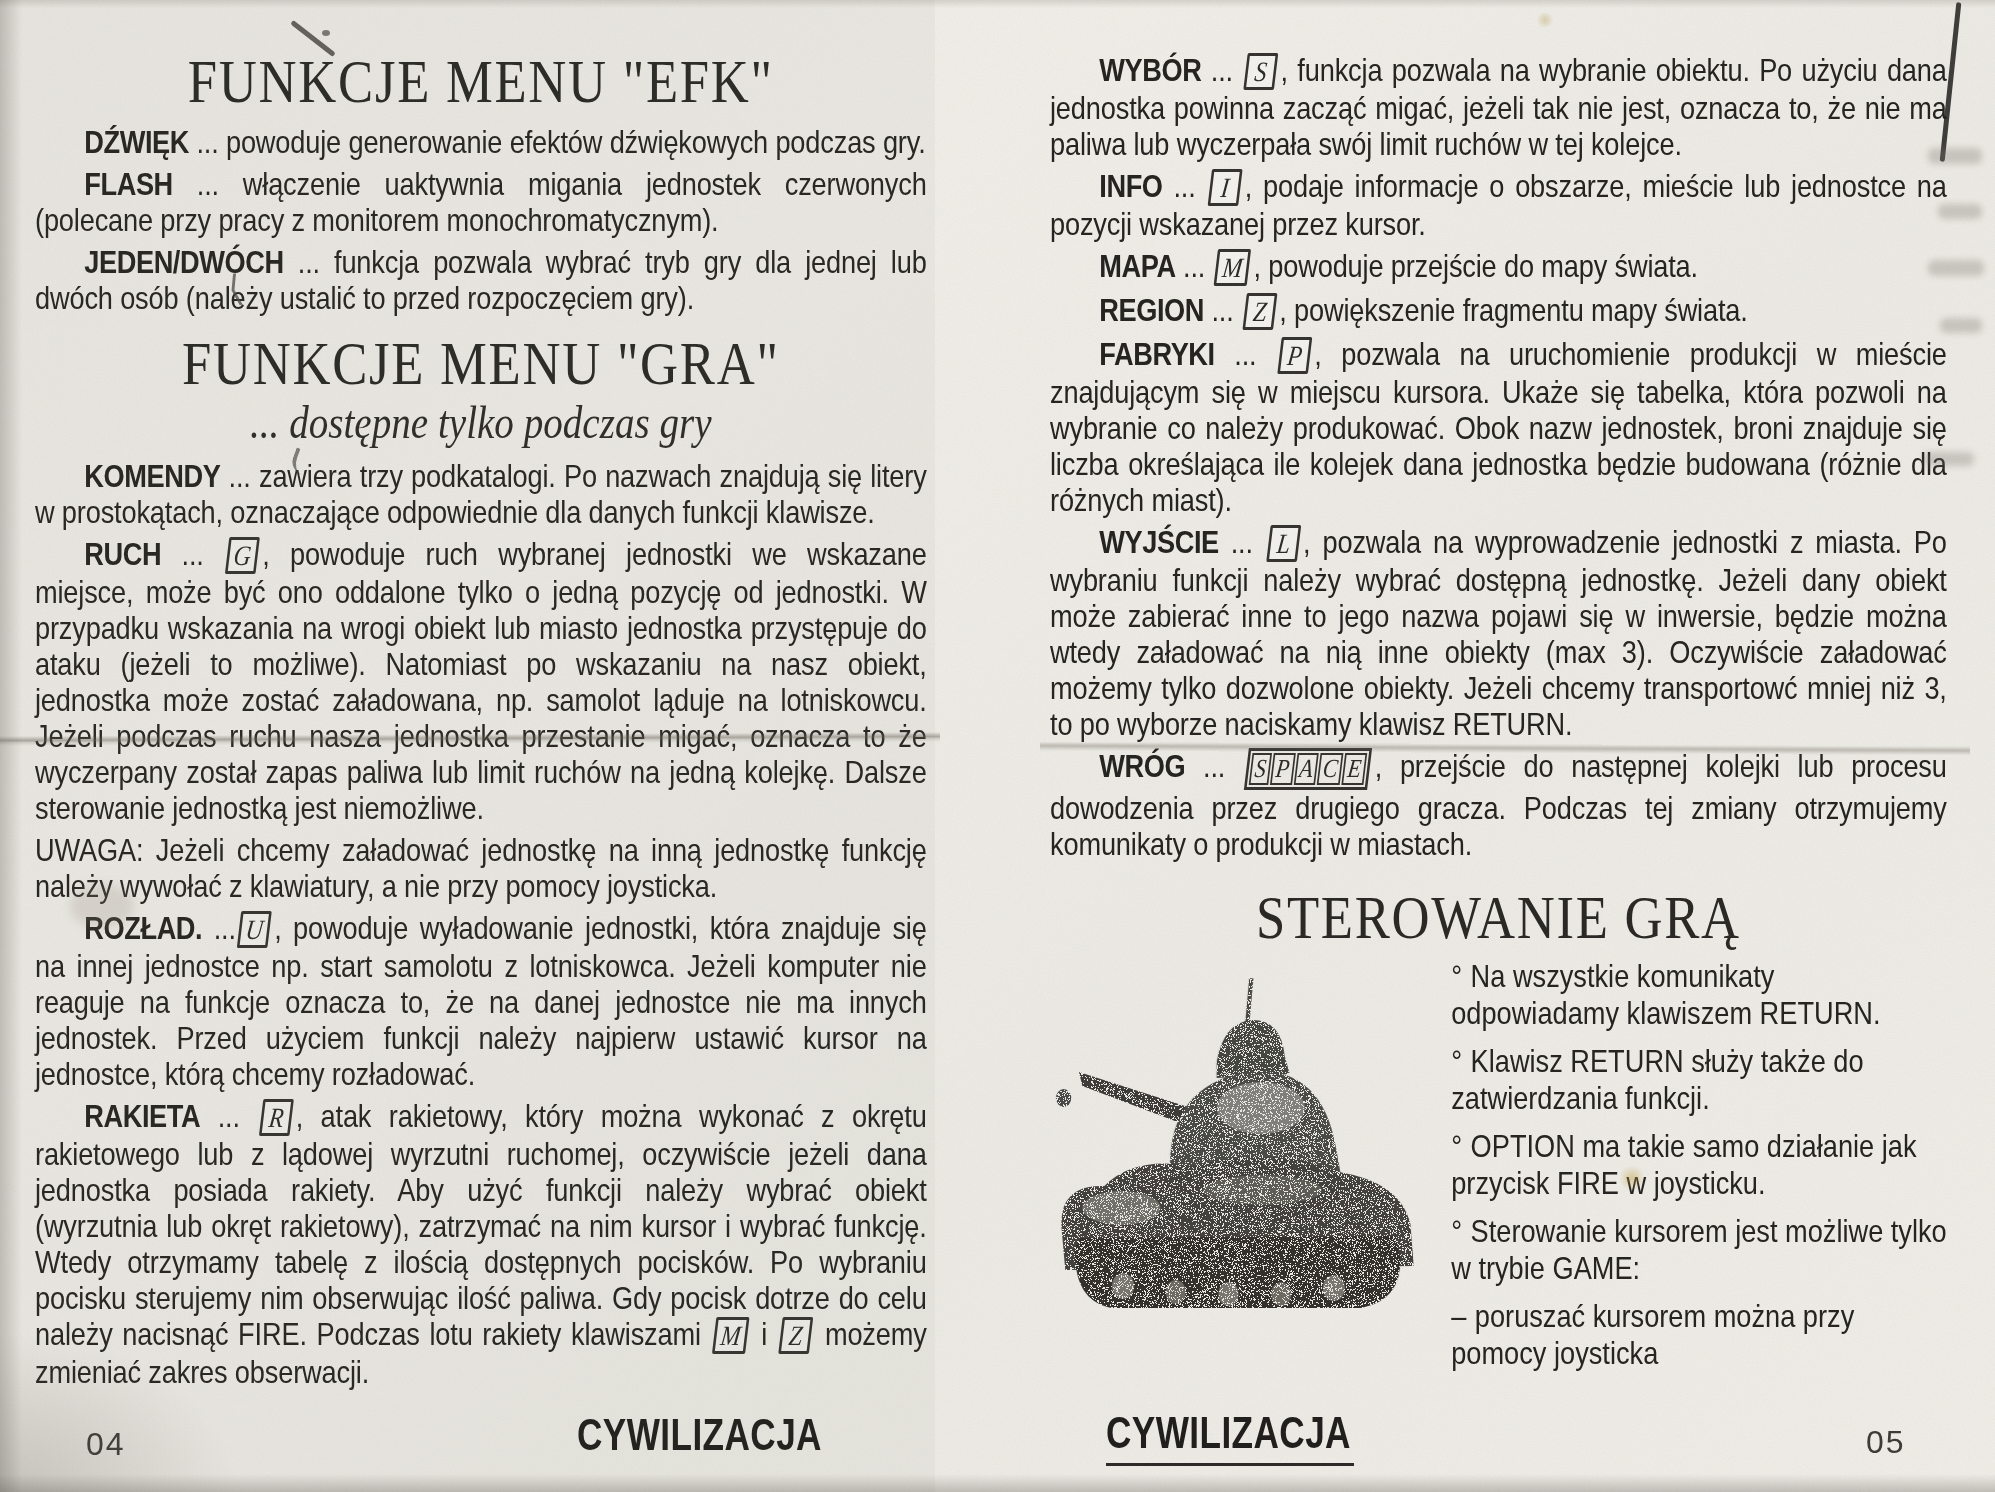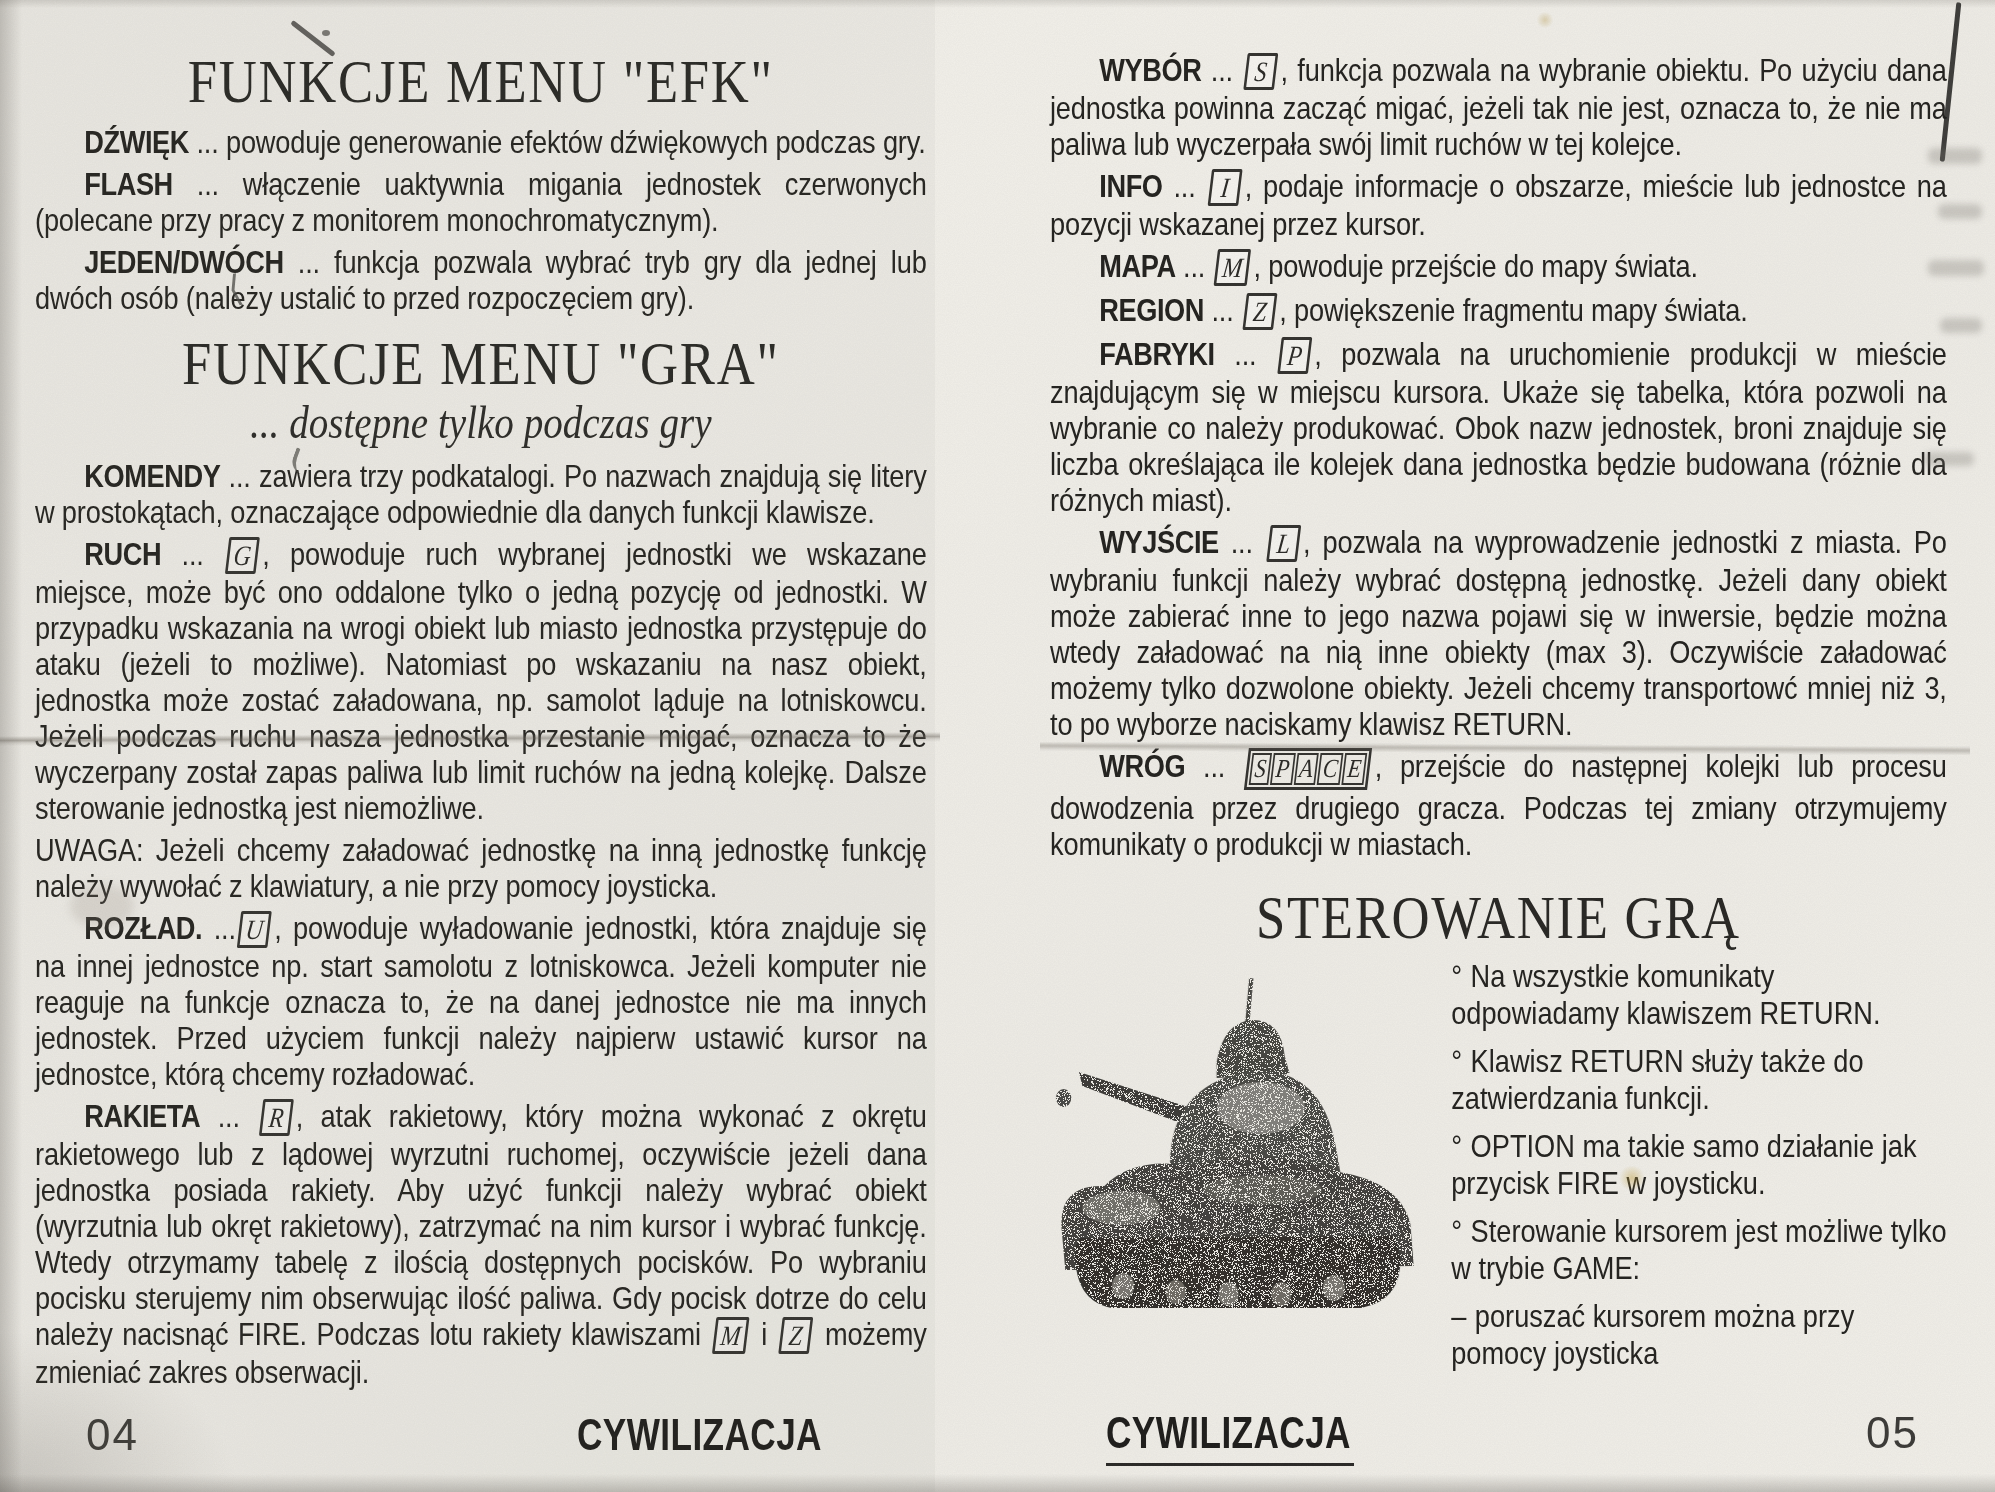--- a/index.html
+++ b/index.html
@@ -34,21 +34,21 @@
                 font-family:"Liberation Serif",serif;font-style:italic;font-size:26px;line-height:28px;
                 color:#2a2926;}
   .keygroup .gk:last-child{margin-right:0;}
   
   .media-row{display:flex;align-items:flex-start;margin-top:6px;}
   .tank-box{flex:0 0 446px;padding-top:12px;}
   .bullets{flex:1;padding-left:26px;}
   .bullet{margin:0 0 11px 0;font-size:32px;line-height:37px;text-align:left;color:#23221f;}
   .bullet .marker{padding-right:10px;font-size:32px;}
   
-  .pagenum{position:absolute;font-size:44px;letter-spacing:2px;color:#3b3a37;}
+  .pagenum{position:absolute;font-size:32px;letter-spacing:2px;color:#3b3a37;margin-top:16px;}
   #pagenum-left{left:86px;top:1410px;}
   #pagenum-right{left:1866px;top:1408px;}
   .brand{position:absolute;font-weight:bold;font-size:44px;letter-spacing:0.5px;color:#1e1d1b;
          transform:scaleX(0.8);transform-origin:0 50%;}
   #brand-left{left:577px;top:1410px;}
   #brand-right{left:1106px;top:1408px;border-bottom:3px solid #2a2927;padding:0 4px 5px 0;}
   
   .artifact{position:absolute;pointer-events:none;}
   #crease-left{left:0;top:734px;width:940px;height:10px;transform:rotate(-0.25deg);
     background:linear-gradient(180deg,rgba(110,104,96,0) 0%,rgba(105,99,90,.48) 45%,rgba(110,104,96,.16) 70%,rgba(110,104,96,0) 100%);}

